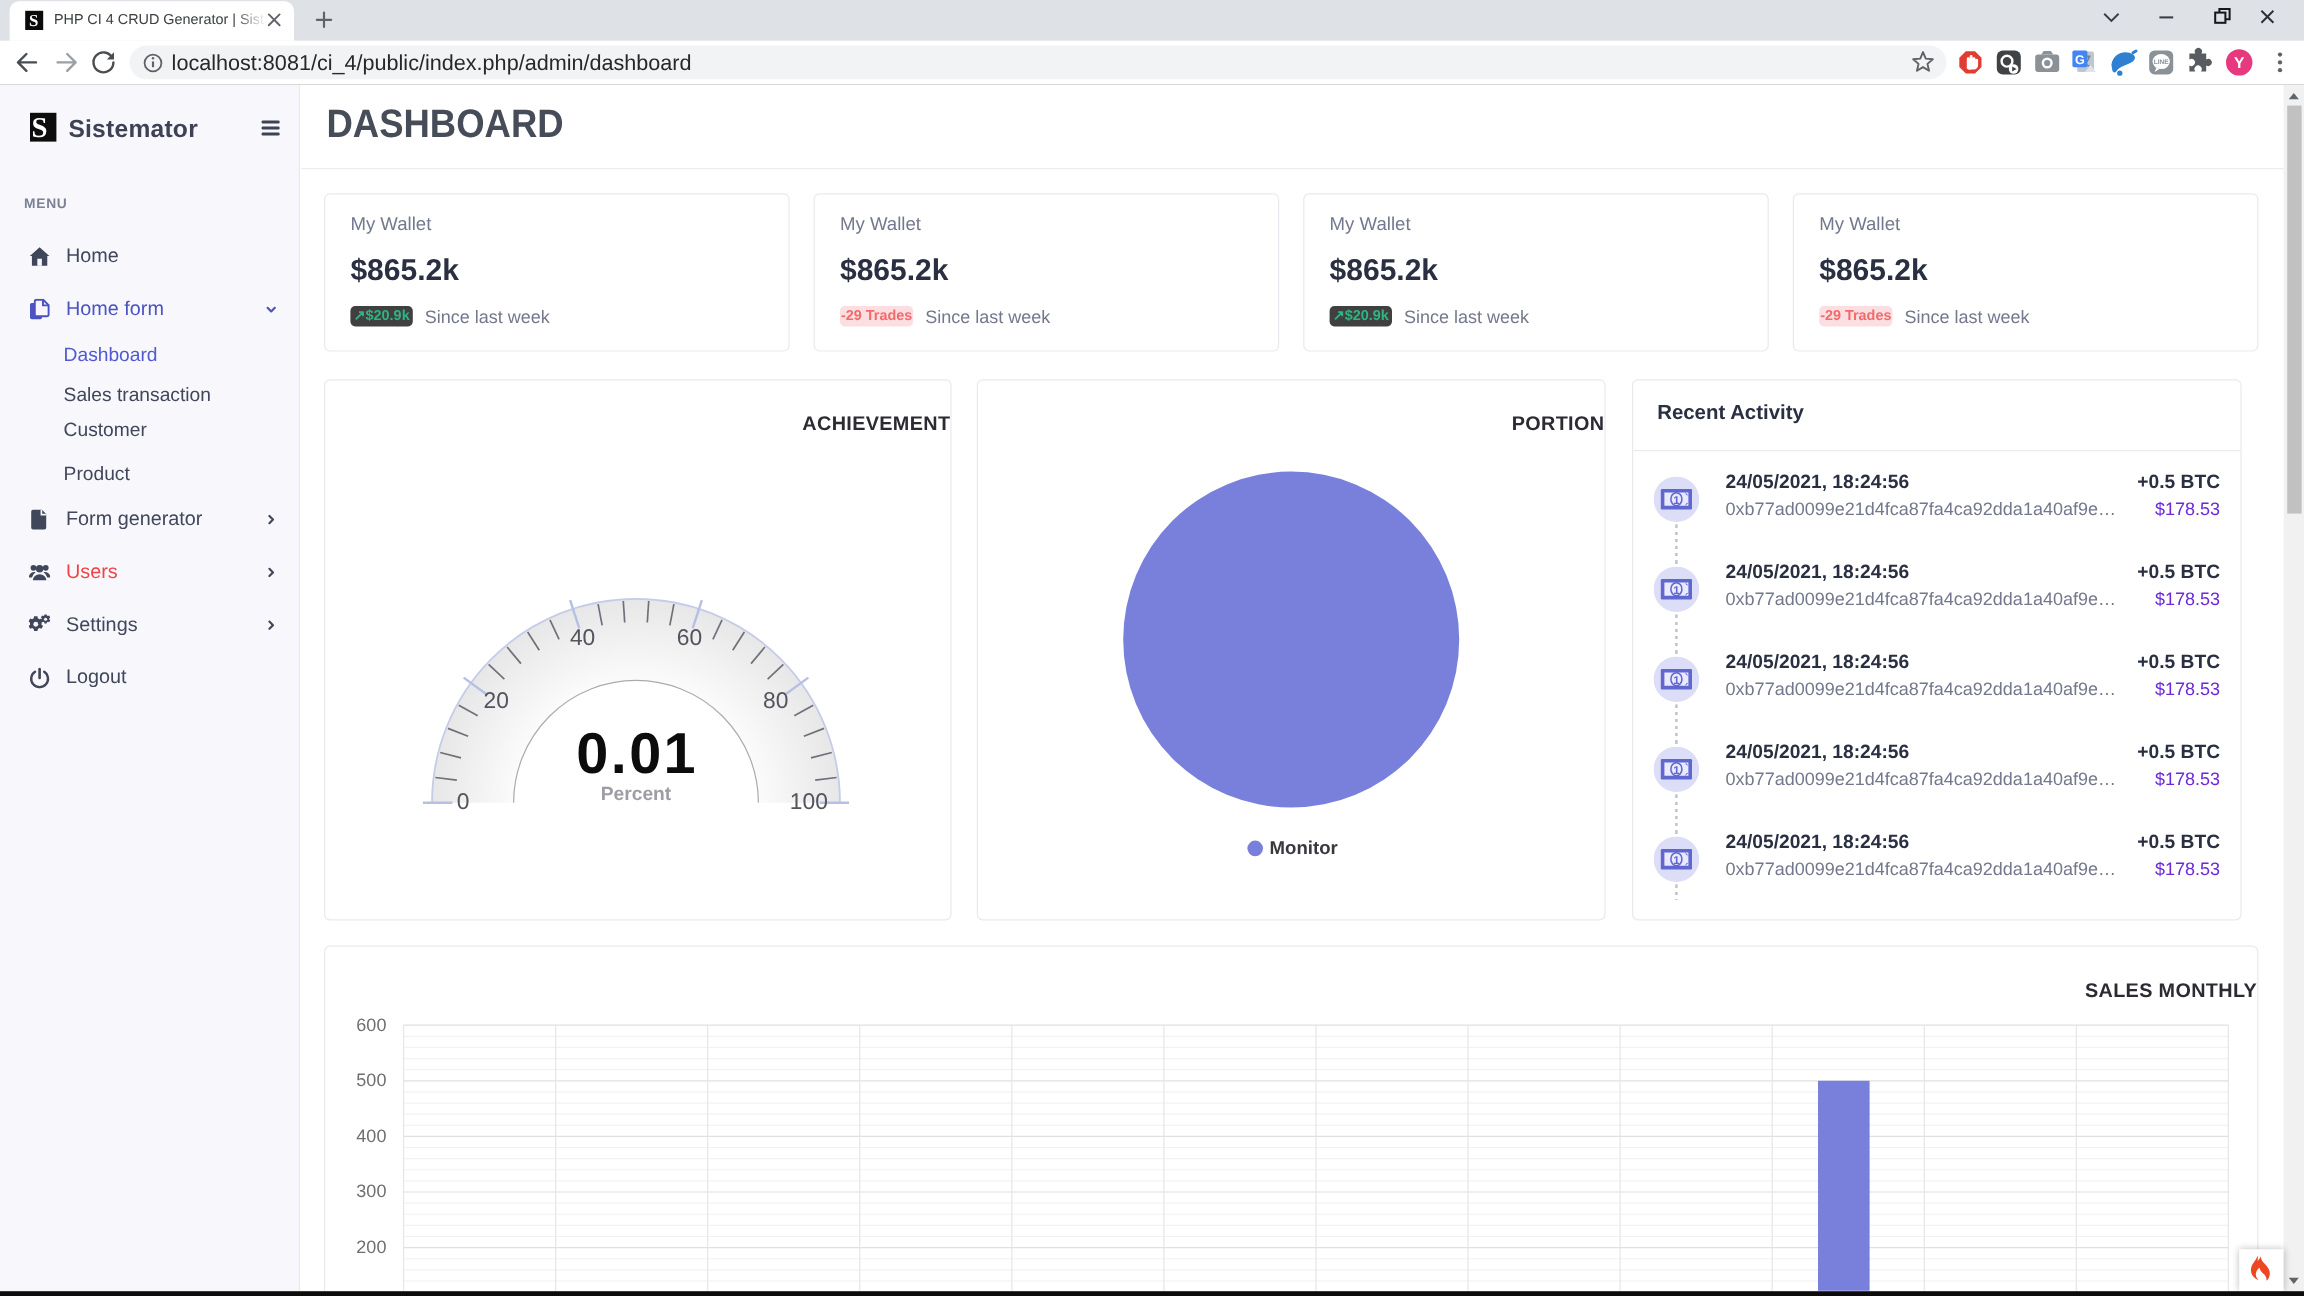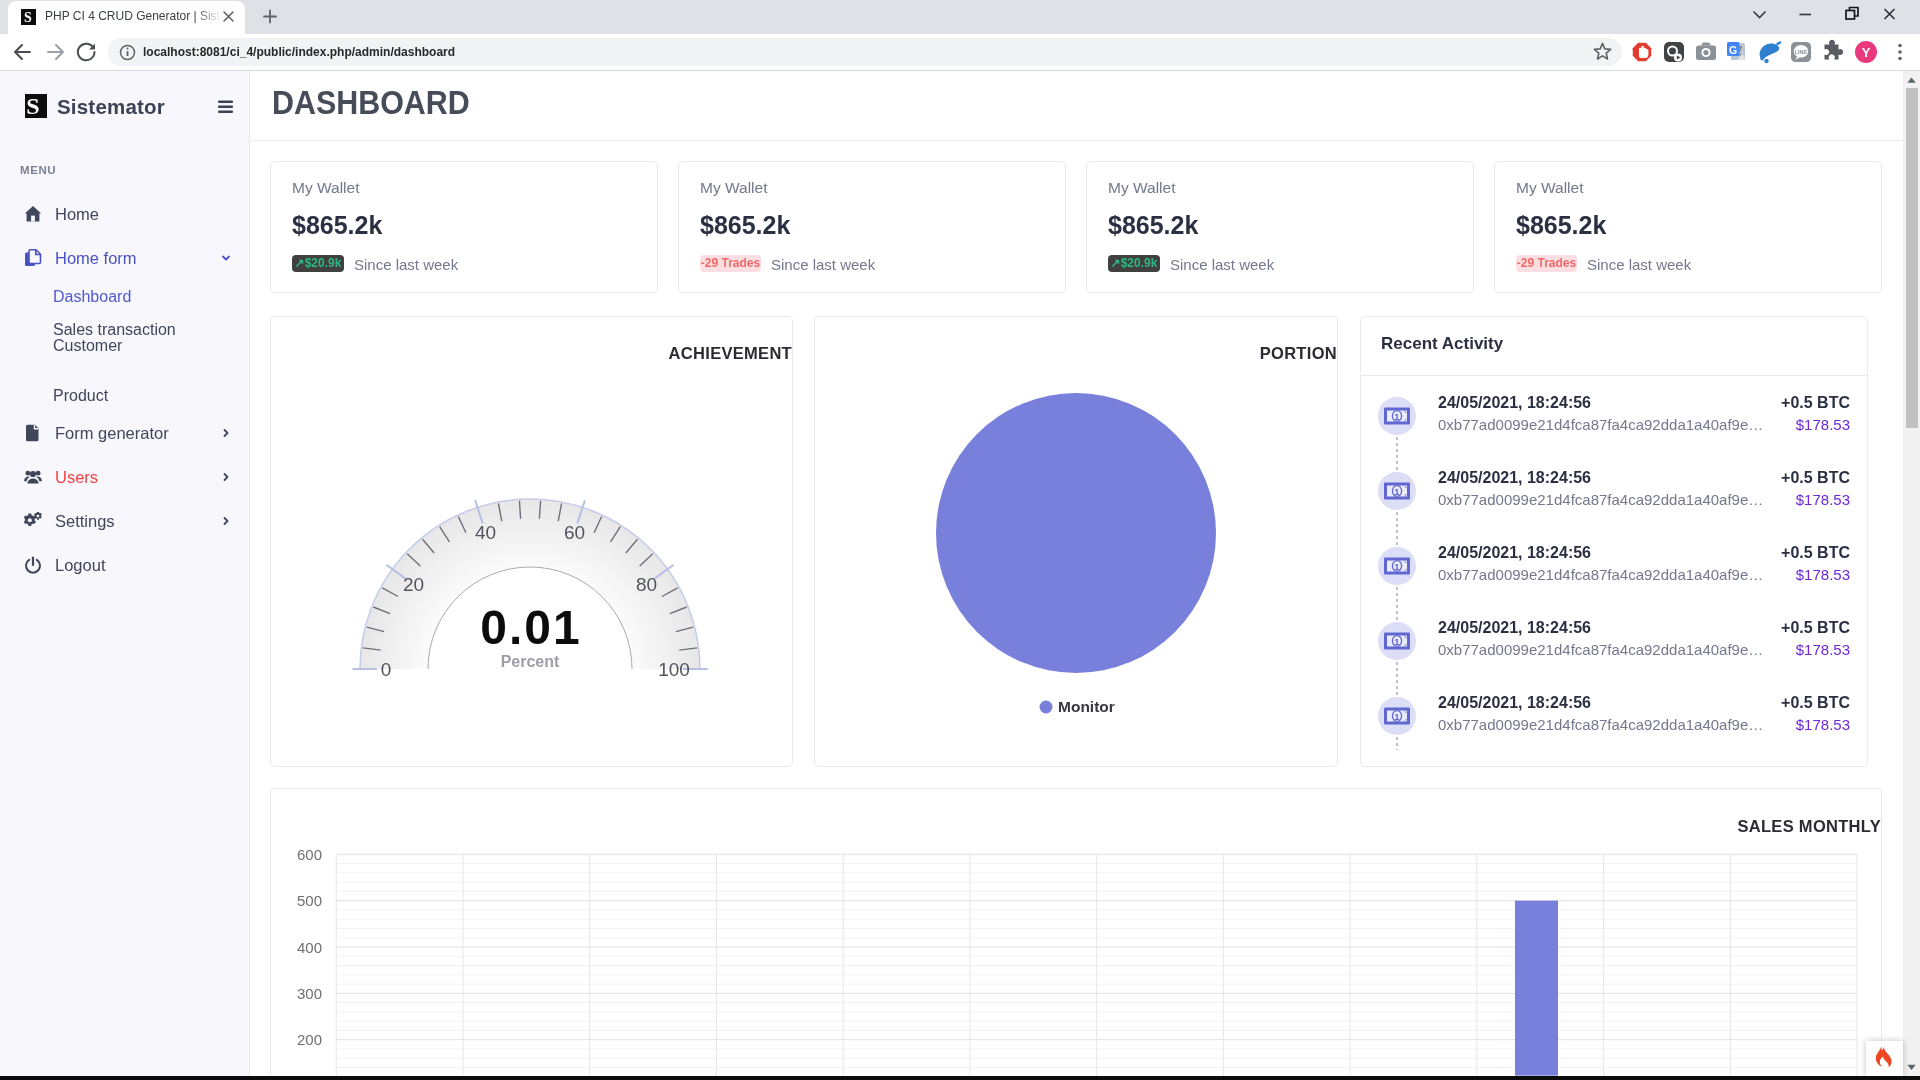--- a/index.html
+++ b/index.html
@@ -6,21 +6,21 @@
 html,body { width:1920px; height:1080px; overflow:hidden; }
 body { font-family:"Liberation Sans", sans-serif; background:#fff; position:relative; }
 .abs { position:absolute; }
 
 #tabstrip { left:0; top:0; width:1920px; height:34px; background:#dee1e6; }
 #tab { left:8px; top:1px; width:237px; height:33px; background:#fff; border-radius:8px 8px 0 0; }
 #tabtitle { left:45px; top:0; width:177px; height:33px; line-height:33px; font-size:12px; color:#3c4043; white-space:nowrap; overflow:hidden;
   -webkit-mask-image:linear-gradient(90deg,#000 85%,transparent 100%); }
 #toolbar { left:0; top:34px; width:1920px; height:37px; background:#fff; border-bottom:1px solid #d6d9dc; }
 #omnibox { left:108px; top:38px; width:1514px; height:28px; border-radius:14px; background:#f1f3f4; }
-#urltext { left:143px; top:38px; height:28px; line-height:28px; font-size:12px; color:#26282b;font-weight:bold;}
+#urltext { left:143px; top:38px; height:28px; line-height:28px; font-size:18px; color:#26282b;}
 
 #sidebar { left:0; top:71px; width:250px; height:1005px; background:#f7f7fc; border-right:1px solid #e8e8f2; }
 #pageheader { left:251px; top:71px; width:1652px; height:70px; background:#fff; border-bottom:1px solid #ebebf2; }
 #dashtitle { left:272px; top:84px; font-size:33px; font-weight:bold; color:#464c58; letter-spacing:0; transform:scaleX(0.922); transform-origin:0 0; }
 .menu-label { left:20px; top:164px; font-size:11.5px; font-weight:bold; color:#7c8196; letter-spacing:0.6px; }
 .mi { left:0; width:250px; height:24px; font-size:16.5px; color:#40475b; }
 .mi .txt { position:absolute; left:55px; top:50%; transform:translateY(-50%); }
 .mi .ic { position:absolute; left:24px; top:50%; transform:translateY(-50%); width:18px; height:18px; }
 .mi .chev { position:absolute; left:219px; top:50%; transform:translateY(-50%); width:14px; height:14px; }
 .sub { left:0; width:250px; height:22px; font-size:16px; color:#40475b; }
@@ -79,21 +79,21 @@
     <svg class="chev" viewBox="0 0 14 14" fill="#4b52c2">
       <path d="M4 5.5 L7 8.5 L10 5.5" stroke="#4b52c2" stroke-width="1.8" fill="none" stroke-linecap="round" stroke-linejoin="round"></path>
     </svg>
   </div>
 <div class="abs sub" style="top:286px;">
     <span class="txt" style="color:#515ad1">Dashboard</span>
   </div>
 <div class="abs sub" style="top:319px;">
     <span class="txt" style="color:#40475b">Sales transaction</span>
   </div>
-<div class="abs sub" style="top:335px;text-align:center;">
+<div class="abs sub" style="top:348px;text-align:center;">
     <span class="txt" style="color:#40475b">Customer</span>
   </div>
 <div class="abs sub" style="top:385px;">
     <span class="txt" style="color:#40475b">Product</span>
   </div>
 <div class="abs mi" style="top:421px;">
     <svg class="ic" viewBox="0 0 18 18" fill="#40475b">
       <path d="M3.5 0.8 H11 L14.5 4.3 V15.7 a1.5 1.5 0 0 1 -1.5 1.5 H3.5 a1.5 1.5 0 0 1 -1.5 -1.5 V2.3 a1.5 1.5 0 0 1 1.5 -1.5 Z"></path>
       <path d="M10.5 1 V4.8 H14.3" fill="none" stroke="#f6f6fb" stroke-width="1.4"></path>
     </svg>

